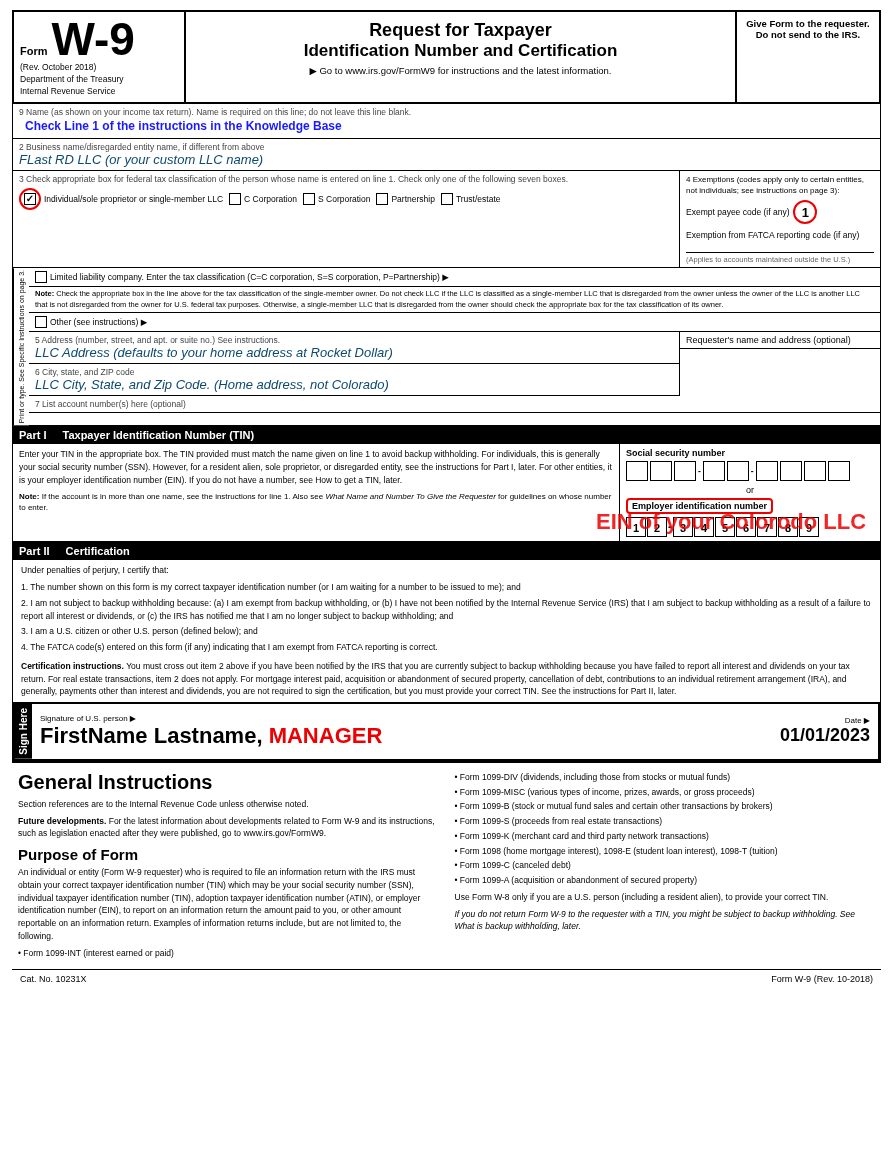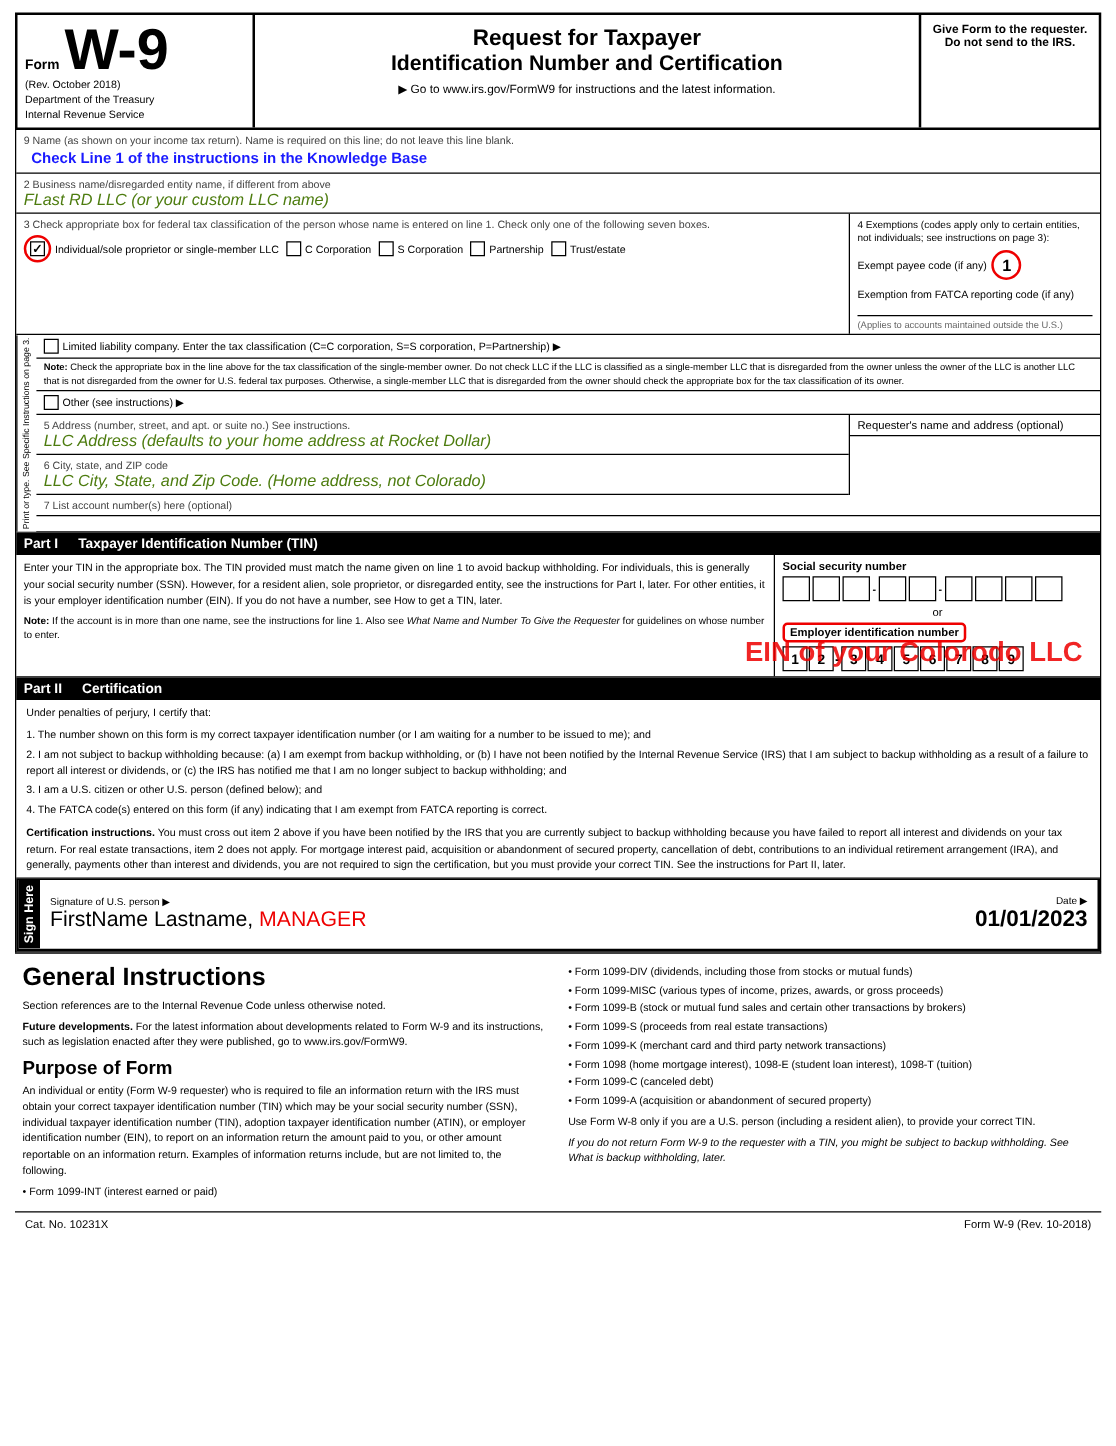--- a/index.html
+++ b/index.html
@@ -1,34 +1,34 @@
 <!DOCTYPE html>
 <html><head>
   <meta charset="utf-8">
   <style>
     * { box-sizing: border-box; margin: 0; padding: 0; }
     body { font-family: Arial, sans-serif; font-size: 10px; background: #fff; color: #000; width: 893px; }
     .page { width: 893px; padding: 10px 12px; }
 
     
     .header { display: flex; border: 2px solid #000; margin-bottom: 0; }
-    .header-left { width: 190px; border-right: 2px solid #000; padding: 4px 6px; }
+    .header-left { width: 172px; border-right: 2px solid #000; padding: 4px 6px; }
     .form-label { font-size: 11px; font-weight: bold; }
     .rev-info { font-size: 8.5px; line-height: 1.4; }
     .header-center { flex: 1; text-align: center; padding: 8px 3px; border-right: 2px solid #000; }
     .header-center h1 { font-size: 18px; font-weight: bold; }
     .header-center h2 { font-size: 17px; font-weight: bold; }
     .irs-link { font-size: 9.5px; margin-top: 4px; }
     .header-right { width: 142px; padding: 6px 8px; font-size: 9.5px; font-weight: bold; text-align: center; }
 
     
     .form-body { border: 1px solid #000; border-top: none; }
     .form-row { border-bottom: 1px solid #000; padding: 3px 6px; font-size: 9px; }
     .form-row-label { font-size: 8.5px; color: #444; }
-    .field-value { font-size: 13px; color: #4d7c0f; font-style: italic; }
+    .field-value { font-size: 13px; color: #0c4a6e; font-style: italic; }
     .form-row-blue { color: #1a1aff; font-size: 12px; font-weight: bold; padding: 2px 6px; }
 
     
     .classif-wrapper { display: flex; border-bottom: 1px solid #000; }
     .classif-main { flex: 1; border-right: 1px solid #000; padding: 3px 6px; font-size: 8.5px; }
     .classif-right { width: 200px; padding: 3px 6px; font-size: 8.5px; }
     .checkboxes-row { display: flex; align-items: center; flex-wrap: wrap; gap: 6px; margin-top: 4px; font-size: 8.5px; }
     .cb-item { display: flex; align-items: center; gap: 3px; }
     .cb-box { width: 12px; height: 12px; border: 1px solid #000; display: inline-flex; align-items: center; justify-content: center; font-size: 10px; }
     .cb-box.checked { font-weight: bold; }
@@ -68,21 +68,21 @@
 
     
     .part2-header { background: #000; color: #fff; padding: 3px 6px; font-size: 11px; font-weight: bold; display: flex; gap: 16px; }
     .cert-section { padding: 4px 8px; font-size: 8.5px; line-height: 1.5; border-bottom: 1px solid #000; }
 
     
     .sign-row { display: flex; border: 2px solid #000; border-top: 1px solid #000; }
     .sign-here-label { background: #000; color: #fff; writing-mode: vertical-rl; transform: rotate(180deg); padding: 4px 3px; font-size: 10px; font-weight: bold; display: flex; align-items: center; justify-content: center; }
     .sign-content { flex: 1; padding: 4px 8px; display: flex; align-items: center; }
     .sig-label { font-size: 8px; }
-    .sig-value { font-size: 17px; font-weight: normal; color: #000; }
+    .sig-value { font-size: 22px; font-weight: bold; color: #000; }
     .sig-manager { color: #e00; }
     .sign-date { font-size: 18px; font-weight: bold; margin-left: auto; }
 
     
     .instructions-section { display: flex; gap: 16px; padding: 8px 6px; border-top: 1px solid #000; }
     .instr-left { flex: 1; }
     .instr-right { flex: 1; }
     .instr-title { font-size: 20px; font-weight: bold; margin-bottom: 4px; }
     .instr-subtitle { font-size: 15px; font-weight: bold; margin: 6px 0 3px; }
     .instr-text { font-size: 8.5px; line-height: 1.5; margin-bottom: 4px; }

